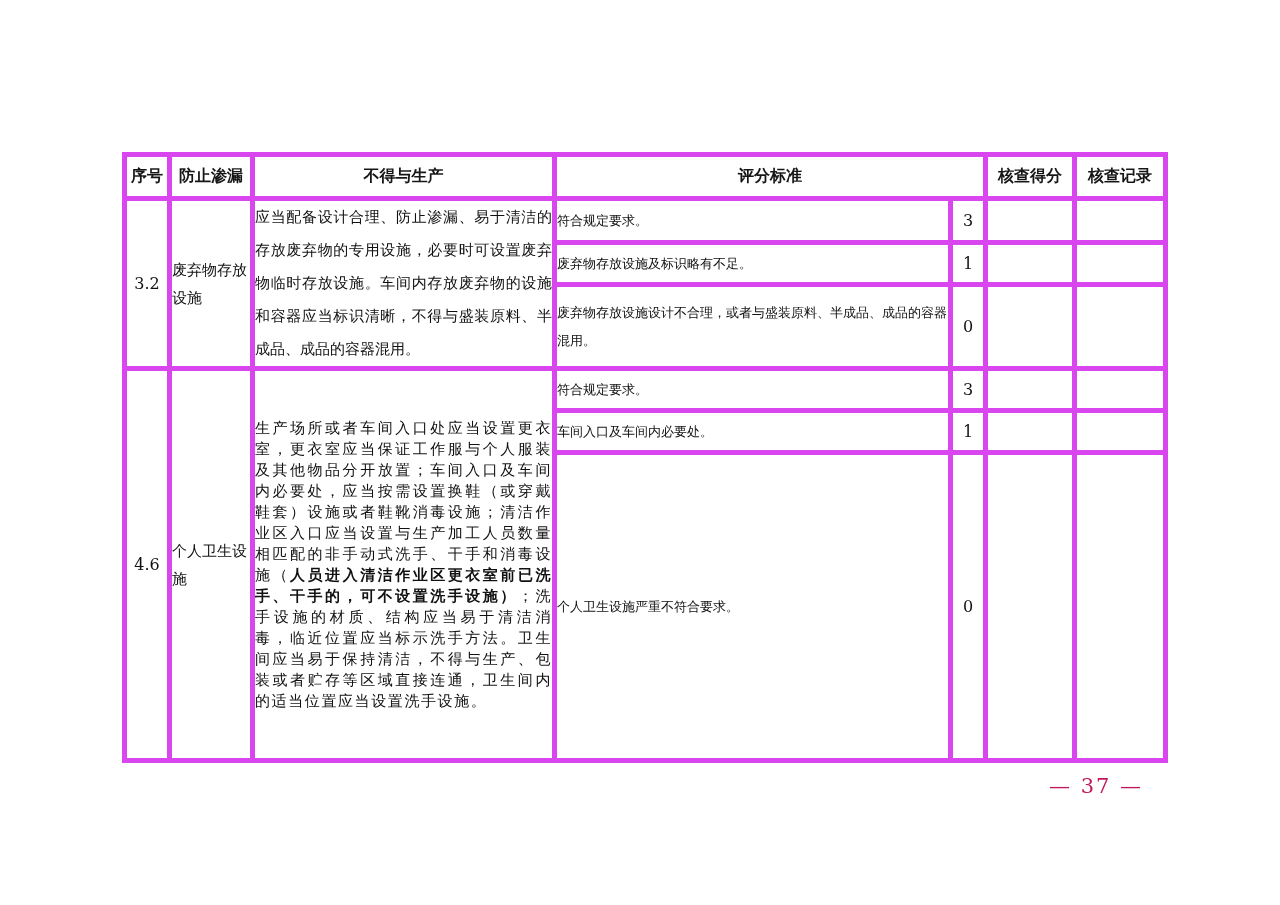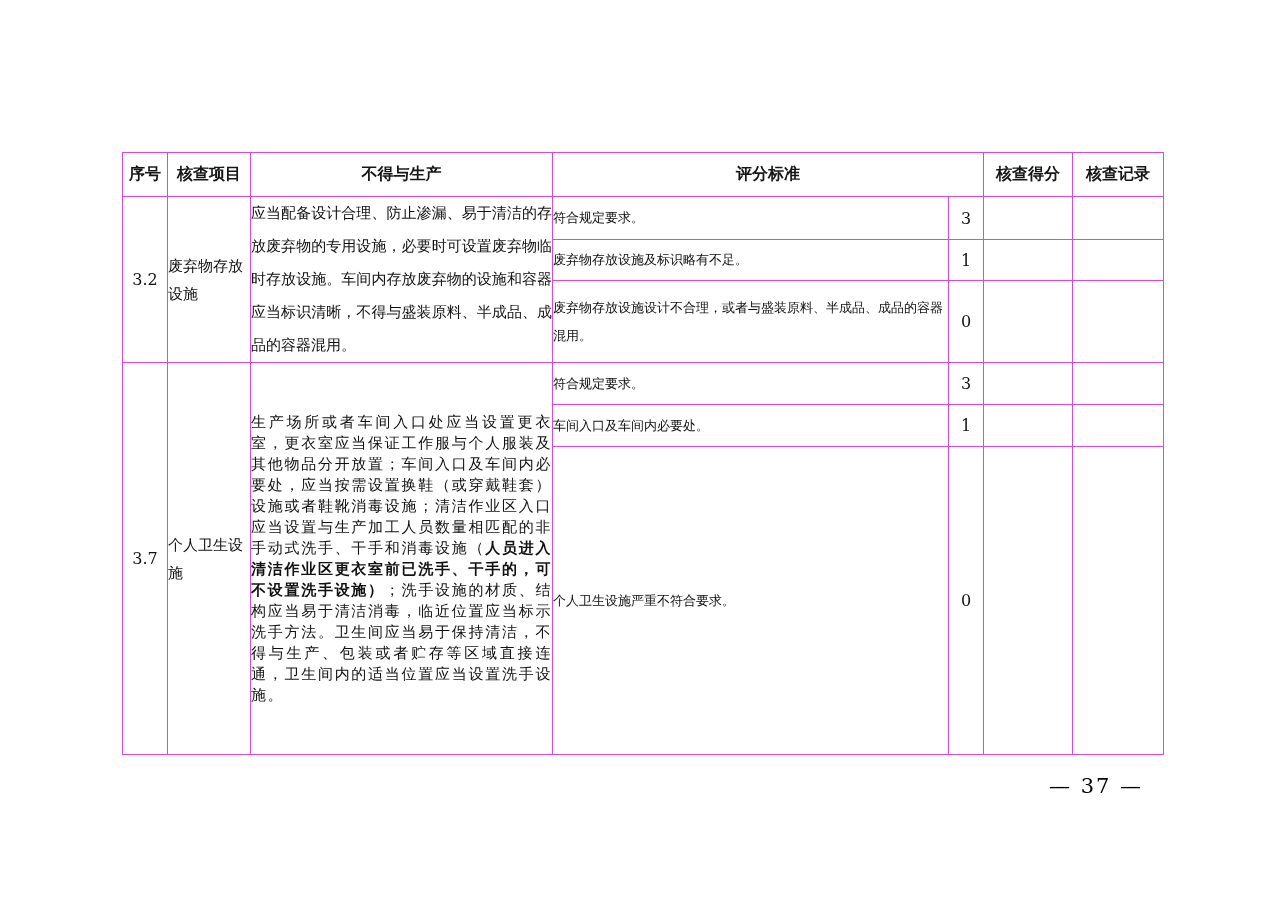--- a/index.html
+++ b/index.html
@@ -17,21 +17,21 @@
   table.audit {
     position: absolute;
     left: 122px;
     top: 152px;
     width: 1041px;
     border-collapse: collapse;
     table-layout: fixed;
   }
   table.audit th,
   table.audit td {
-    border: 1px solid #d946ef;
+    border: 5px solid #d946ef;
     padding: 0;
     overflow: hidden;
   }
   
   tr.h-head { height: 44px; }
   tr.h42 { height: 42px; }
   tr.h40 { height: 40px; }
   tr.h80 { height: 80px; }
   tr.h308 { height: 308px; }
 
@@ -78,41 +78,41 @@
   td.c-blank { background: #ffffff; }
   .bold { font-weight: bold; }
   .page-no {
     position: absolute;
     left: 1021px;
     top: 774px;
     width: 150px;
     text-align: center;
     font-size: 21px;
     letter-spacing: 2px;
-    color: #000000;
+    color: #be185d;
   }
 </style>
 </head>
 <body>
 
 <table class="audit">
   <colgroup>
     <col style="width:45px">
     <col style="width:83px">
     <col style="width:302px">
     <col style="width:396px">
     <col style="width:35px">
     <col style="width:89px">
     <col style="width:91px">
   </colgroup>
 
   <tbody>
       <tr class="h-head">
     <th class="hd">序号</th>
-    <th class="hd">核查项目</th>
+    <th class="hd">防止渗漏</th>
     <th class="hd">不得与生产</th>
     <th class="hd" colspan="2">评分标准</th>
     <th class="hd">核查得分</th>
     <th class="hd">核查记录</th>
   </tr>
 
   <tr class="h42">
     <td class="c-no" rowspan="3">3.2</td>
     <td class="c-item" rowspan="3">废弃物存放设施</td>
     <td class="c-content lh31" rowspan="3"><span>应当配备设计合理、防止渗漏、易于清洁的存放废弃物的专用设施，必要时可设置废弃物临时存放设施。车间内存放废弃物的设施和容器应当标识清晰，不得与盛装原料、半成品、成品的容器混用。</span></td>
@@ -128,21 +128,21 @@
     <td class="c-blank"></td>
   </tr>
   <tr class="h80">
     <td class="c-crit">废弃物存放设施设计不合理，或者与盛装原料、半成品、成品的容器混用。</td>
     <td class="c-score">0</td>
     <td class="c-blank"></td>
     <td class="c-blank"></td>
   </tr>
 
   <tr class="h42">
-    <td class="c-no" rowspan="3">3.7</td>
+    <td class="c-no" rowspan="3">4.6</td>
     <td class="c-item" rowspan="3">个人卫生设施</td>
     <td class="c-content lh27" rowspan="3"><span>生产场所或者车间入口处应当设置更衣室，更衣室应当保证工作服与个人服装及其他物品分开放置；车间入口及车间内必要处，应当按需设置换鞋（或穿戴鞋套）设施或者鞋靴消毒设施；清洁作业区入口应当设置与生产加工人员数量相匹配的非手动式洗手、干手和消毒设施（</span><span class="bold">人员进入清洁作业区更衣室前已洗手、干手的，可不设置洗手设施）</span><span>；洗手设施的材质、结构应当易于清洁消毒，临近位置应当标示洗手方法。卫生间应当易于保持清洁，不得与生产、包装或者贮存等区域直接连通，卫生间内的适当位置应当设置洗手设施。</span></td>
     <td class="c-crit">符合规定要求。</td>
     <td class="c-score">3</td>
     <td class="c-blank"></td>
     <td class="c-blank"></td>
   </tr>
   <tr class="h42">
     <td class="c-crit">车间入口及车间内必要处。</td>
     <td class="c-score">1</td>

